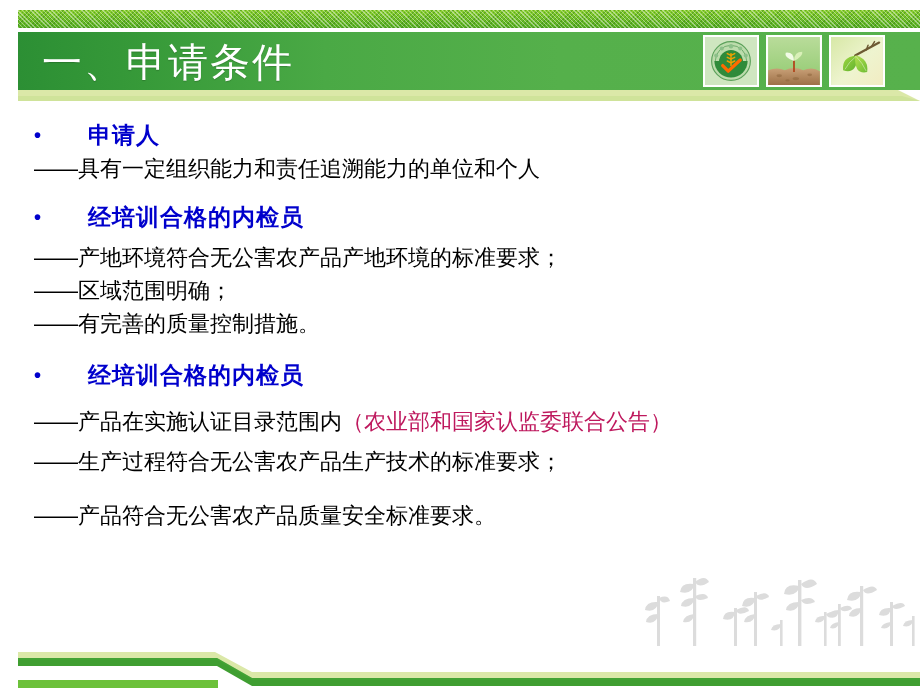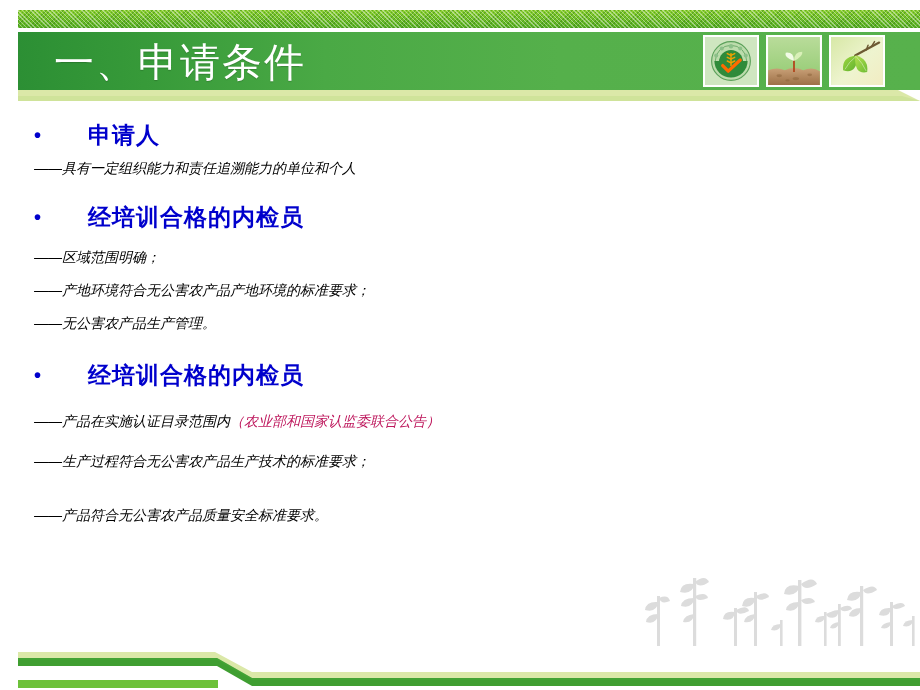--- a/index.html
+++ b/index.html
@@ -25,21 +25,21 @@
       repeating-linear-gradient(45deg, rgba(255,255,255,.42) 0 1px, rgba(255,255,255,0) 1px 3px),
       repeating-linear-gradient(-45deg, rgba(40,120,10,.40) 0 1px, rgba(0,0,0,0) 1px 3px),
       linear-gradient(to bottom, #8cd02f 0%, #55ad22 100%);
   }
   .hdr-band {
     position:absolute; left:18px; top:32px;
     width:902px; height:58px;
     background:linear-gradient(to right, #2c8f34 0%, #379a39 14%, #4aa945 34%, #55b04b 60%, #57b14c 100%);
   }
   .hdr-title {
-    position:absolute; left:54px; top:36px;
+    position:absolute; left:42px; top:36px;
     height:52px; line-height:52px;
     color:#ffffff;
     font-size:40px;
     font-weight:400;
     letter-spacing:2px;
     white-space:nowrap;
     text-shadow:0 1px 1px rgba(0,0,0,.18);
   }
 
   
@@ -85,26 +85,25 @@
     width:30px;
     text-align:left;
     font-size:20px;
     line-height:34px;
     color:#0000cc;
   }
   .bullet-txt { flex:0 1 auto;margin-left:24px; }
 
   .dash-line {
     color:#000000;
-    font-size:14px;
+    font-size:22px;
     line-height:33px;
     font-weight:400;
     white-space:nowrap;
     letter-spacing:0px;
-    font-style:italic;
   }
   .red { color:#be185d; }
 
   .gap-s { height:7px; }
   .gap-m { height:13px; }
   .gap-l { height:16px; }
 
   
   .sprouts {
     position:absolute; left:628px; bottom:44px;
@@ -228,27 +227,27 @@
 
     <div class="gap-m"></div>
 
     <div class="blk">
       <div class="bullet-line">
         <span class="bullet-dot">•</span>
         <span class="bullet-txt">经培训合格的内检员</span>
       </div>
       <div class="gap-s"></div>
       <div class="dash-line">
+        <span>——产地环境符合无公害农产品产地环境的标准要求；</span>
+      </div>
+      <div class="dash-line">
         <span>——区域范围明确；</span>
       </div>
       <div class="dash-line">
-        <span>——产地环境符合无公害农产品产地环境的标准要求；</span>
-      </div>
-      <div class="dash-line">
-        <span>——无公害农产品生产管理。</span>
+        <span>——有完善的质量控制措施。</span>
       </div>
     </div>
 
     <div class="gap-l"></div>
 
     <div class="blk">
       <div class="bullet-line">
         <span class="bullet-dot">•</span>
         <span class="bullet-txt">经培训合格的内检员</span>
       </div>

